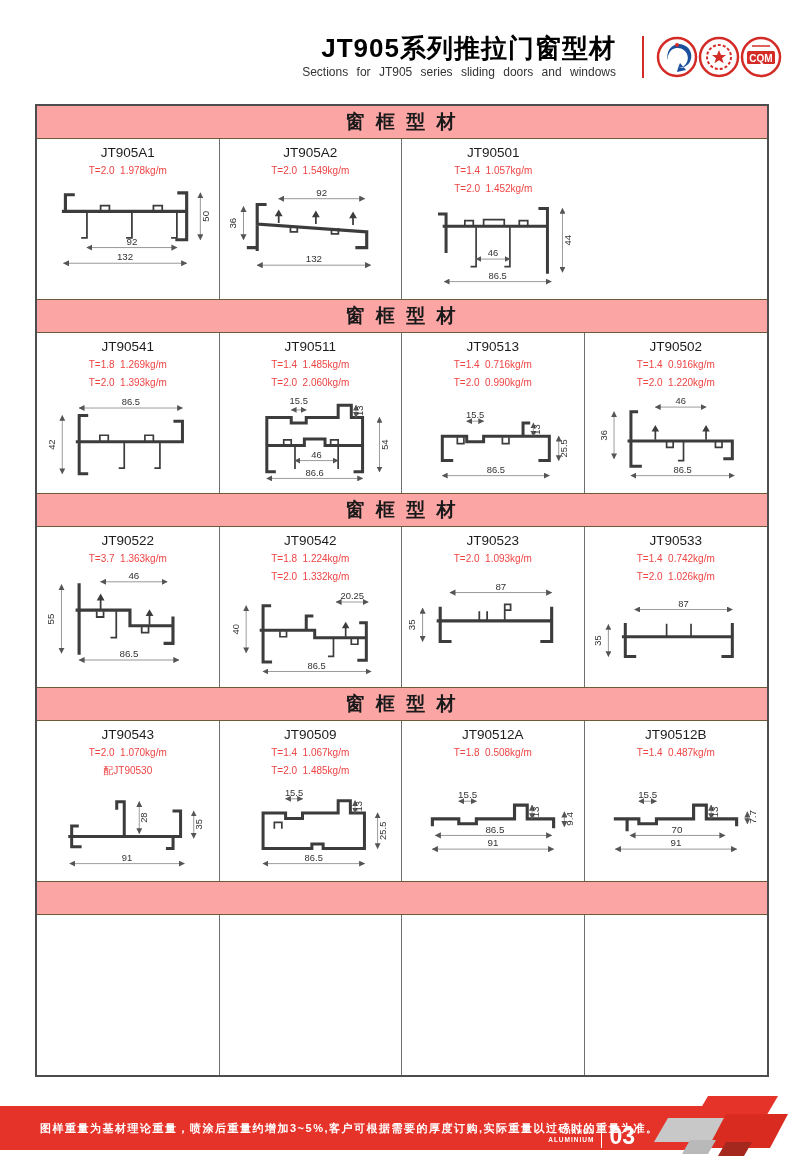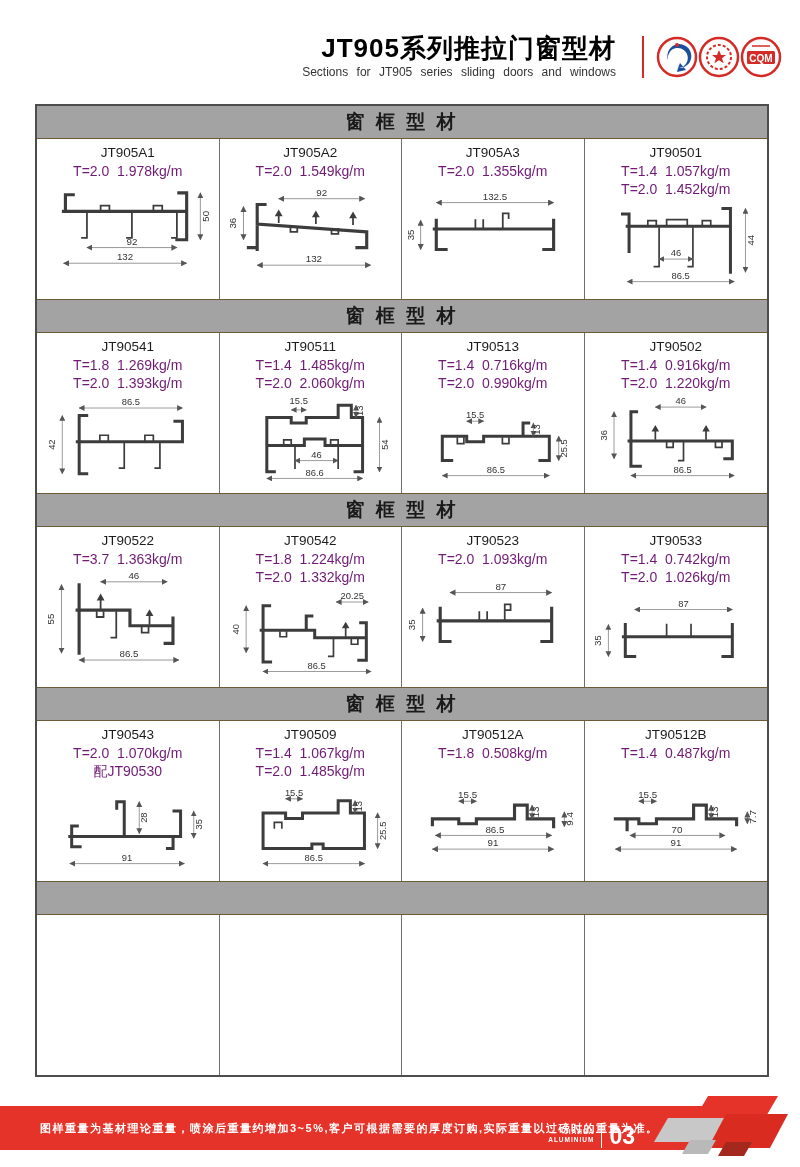--- a/index.html
+++ b/index.html
@@ -7,29 +7,29 @@
   
   .hdr{display:flex;align-items:center;justify-content:flex-end;padding:26px 18px 0 0;height:62px;}
   .hdr-text{text-align:right;margin-right:14px;}
   .hdr-title{font-size:26px;font-weight:bold;letter-spacing:1px;color:#000000;line-height:1.05;}
   .hdr-sub{font-size:12px;color:#333;margin-top:3px;word-spacing:5px;margin-left:16px;}
   .hdr-divider{width:2px;height:42px;background:#d42b26;margin:0 12px;}
   .logos{display:flex;align-items:center;}
   .logo{width:42px;height:42px;}
   
   .tbl{position:absolute;left:35px;top:104px;width:730px;border:2px solid #4d4d4d;background:#fff;}
-  .band{height:32px;background:#a3a3a3;border-top:1px solid #6b5b36;border-bottom:1px solid #6b5b36;
+  .band{height:32px;background:#fca5a5;border-top:1px solid #6b5b36;border-bottom:1px solid #6b5b36;
         display:flex;align-items:center;justify-content:center;
         font-size:19px;font-weight:bold;color:#1a1a1a;letter-spacing:3px;}
   .tbl > .band:first-child{border-top:none;}
   .row{display:grid;grid-template-columns:repeat(4,1fr);}
   .cell{border-right:1px solid #6e6e6e;height:160px;text-align:center;padding-top:5px;overflow:hidden;box-sizing:border-box;}
   .cell:last-child{border-right:none;}
   .code{font-size:13.5px;line-height:18px;color:#1c1c1c;}
-  .spec{font-size:14px;line-height:18px;white-space:pre;color:#701a75;}
+  .spec{font-size:10px;line-height:18px;white-space:pre;color:#ef4444;}
   svg.draw{display:block;margin:1px auto 0;}
   .pf{stroke:#3c3c3c;stroke-width:3.2;fill:none;stroke-linecap:square;}
   .pf2{stroke:#3c3c3c;stroke-width:1.8;fill:none;stroke-linecap:square;}
   .dm{stroke:#8a8a8a;stroke-width:0.9;}
   .dt{font-size:10px;fill:#333;text-anchor:middle;font-family:"Liberation Sans",sans-serif;}
   
   .foot{position:absolute;left:0;top:1106px;width:800px;height:46px;}
   .foot-band{position:absolute;left:0;top:0;width:730px;height:44px;background:#e6332a;
              clip-path:polygon(0 0,728px 0,691px 100%,0 100%);
              display:flex;align-items:center;}
@@ -106,33 +106,20 @@
         <path d="M58,29 l-4,7 h8 z M96,30 l-4,7 h8 z M134,31 l-4,7 h8 z" fill="#3c3c3c"></path>
         <line class="dm" x1="58" y1="18" x2="146" y2="18" marker-start="url(#arr)" marker-end="url(#arr)"></line>
         <text class="dt" x="102" y="15">92</text>
         <line class="dm" x1="22" y1="26" x2="22" y2="60" marker-start="url(#arr)" marker-end="url(#arr)"></line>
         <text class="dt" x="14" y="43" transform="rotate(-90 14 43)">36</text>
         <line class="dm" x1="36" y1="86" x2="152" y2="86" marker-start="url(#arr)" marker-end="url(#arr)"></line>
         <text class="dt" x="94" y="83">132</text>
       </svg>
     </div>
     <div class="cell">
-      <div class="code">JT905A3</div>
-      <div class="spec">T=2.0  1.355kg/m</div>
-      <div class="spec"></div>
-      <svg class="draw" width="176" height="96" viewBox="0 0 180 98">
-        <path class="pf" d="M32,40 V70 M32,70 h10 M30,49 H152 M152,40 V70 M152,70 h-10"></path>
-        <path class="pf2" d="M72,48 v-8 M80,48 v-8 M100,48 v-15 M100,33 h6 v5"></path>
-        <line class="dm" x1="32" y1="22" x2="152" y2="22" marker-start="url(#arr)" marker-end="url(#arr)"></line>
-        <text class="dt" x="92" y="19">132.5</text>
-        <line class="dm" x1="16" y1="40" x2="16" y2="70" marker-start="url(#arr)" marker-end="url(#arr)"></line>
-        <text class="dt" x="9" y="55" transform="rotate(-90 9 55)">35</text>
-      </svg>
-    </div>
-    <div class="cell">
       <div class="code">JT90501</div>
       <div class="spec">T=1.4  1.057kg/m</div>
       <div class="spec">T=2.0  1.452kg/m</div>
       <svg class="draw" width="176" height="92" viewBox="0 0 180 98">
         <path class="pf" d="M40,16 h-7 M40,16 V56 M38,29 H148 M148,10 V78 M148,10 h-8"></path>
         <path class="pf2" d="M80,29 v-7 h22 v7 M60,29 v-6 h9 v6 M118,29 v-6 h9 v6 M72,31 V72 M72,72 h-5 M108,31 V72 M108,72 h-5"></path>
         <line class="dm" x1="72" y1="64" x2="108" y2="64" marker-start="url(#arr)" marker-end="url(#arr)"></line>
         <text class="dt" x="90" y="61">46</text>
         <line class="dm" x1="38" y1="88" x2="152" y2="88" marker-start="url(#arr)" marker-end="url(#arr)"></line>
         <text class="dt" x="95" y="85">86.5</text>

